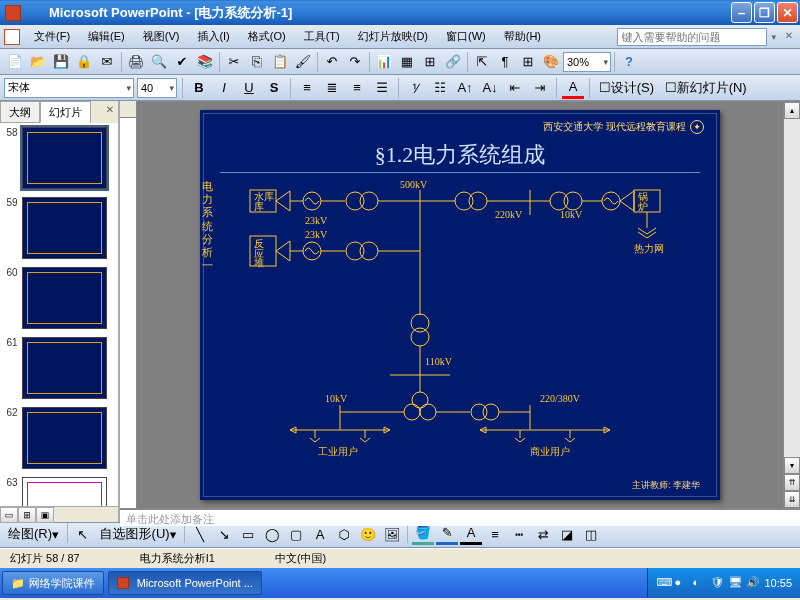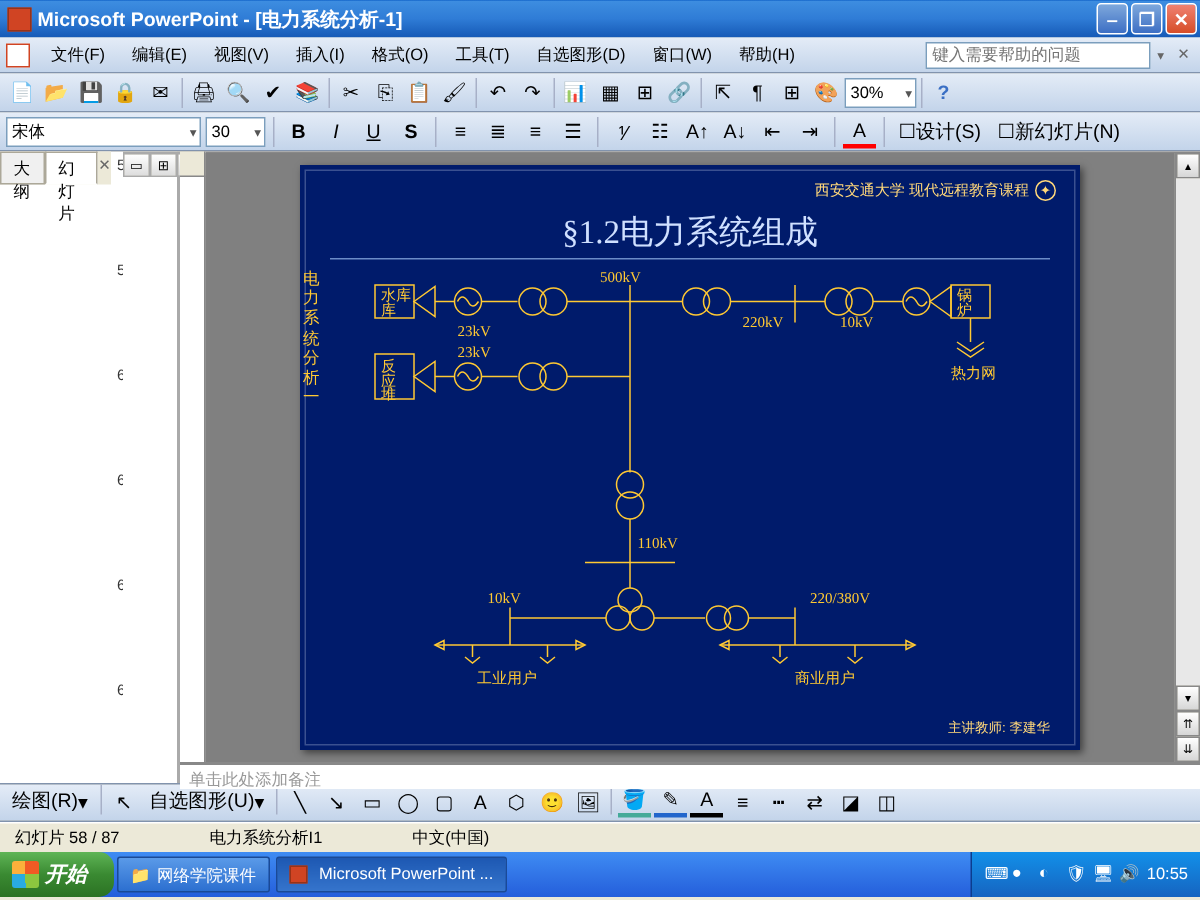--- a/index.html
+++ b/index.html
@@ -1,18 +1,18 @@
 <!DOCTYPE html>
 <html><head>
 <meta charset="utf-8">
 <style>
 * { margin: 0; padding: 0; box-sizing: border-box; font-family: "SimSun", "宋体", Tahoma, sans-serif; }
 body { width: 800px; height: 600px; overflow: hidden; background: #ece9d8; font-size: 11px; }
 
-.titlebar { height: 25px; background: linear-gradient(to bottom, #0a5bc4, #3d8de0 3%, #2f7cd6 50%, #1559b6); color: #fff; display: flex; align-items: center; padding: 0 2px 0 5px; font-size: 13px; }
+.titlebar { height: 25px; background: linear-gradient(to bottom, #0a5bc4, #3d8de0 3%, #2f7cd6 50%, #1559b6); color: #fff; display: flex; align-items: center; padding: 0 2px 0 5px; font-size: 13px; gap: 24px; }
 .titlebar-text { flex: 1; font-weight: bold; }
 .winbtns { display: flex; gap: 2px; }
 .winbtn { width: 21px; height: 21px; border: 1px solid #fff; border-radius: 3px; display: flex; align-items: center; justify-content: center; color: #fff; font-weight: bold; font-size: 12px; }
 .winbtn.min { background: linear-gradient(#7ea8dc,#3d6fc4); }
 .winbtn.max { background: linear-gradient(#7ea8dc,#3d6fc4); }
 .winbtn.close { background: linear-gradient(#f08272,#d64d28); }
 
 .menubar { height: 24px; background: linear-gradient(#e4ecf7,#c3d4ea); display: flex; align-items: center; padding: 0 4px; gap: 2px; border-bottom: 1px solid #8193ad; }
 .ppt-icon { width: 16px; height: 16px; background: #d04423; border: 1px solid #963318; display: inline-block; margin-right: 4px; }
 .menu-item { padding: 2px 8px; cursor: default; }
@@ -22,21 +22,21 @@
 .toolbar { height: 26px; background: linear-gradient(#e4ecf7,#c3d4ea); display: flex; align-items: center; padding: 0 4px; gap: 1px; border-bottom: 1px solid #8193ad; }
 .tb-btn { width: 22px; height: 22px; display: flex; align-items: center; justify-content: center; font-size: 13px; cursor: default; }
 .tb-sep { width: 1px; height: 20px; background: #a7b0c7; margin: 0 2px; }
 .tb-combo { height: 20px; border: 1px solid #7b9ebd; background: #fff; padding: 0 14px 0 3px; display: inline-flex; align-items: center; position: relative; font-size: 11px; }
 .tb-combo::after { content: "▾"; position: absolute; right: 2px; font-size: 9px; color: #555; }
 
 .format-bar { height: 26px; background: linear-gradient(#e4ecf7,#c3d4ea); display: flex; align-items: center; padding: 0 4px; gap: 3px; border-bottom: 1px solid #8193ad; }
 
 .workspace { height: 421px; display: flex; background: #808080; }
 
-.outline-pane { width: 120px; background: #fff; border-right: 2px solid #aaa; display: flex; flex-direction: row; }
+.outline-pane { width: 120px; background: #fff; border-right: 2px solid #aaa; display: flex; flex-direction: column; }
 .outline-tabs { height: 22px; display: flex; background: #ece9d8; }
 .outline-tab { padding: 3px 8px; border: 1px solid #aca899; background: #f0f0f0; font-size: 11px; }
 .outline-tab.active { background: #fff; border-bottom: 1px solid #fff; }
 .outline-tab-close { margin-left: auto; width: 16px; text-align: center; color: #666; font-size: 10px; padding-top: 3px; }
 .thumbs { flex: 1; overflow: hidden; padding: 4px; }
 .thumb-item { display: flex; margin-bottom: 8px; }
 .thumb-num { width: 18px; font-size: 10px; color: #333; text-align: center; padding-right: 2px; }
 .thumb-img { width: 85px; height: 62px; background: #00165c; border: 1px solid #444; position: relative; }
 .thumb-img.selected { outline: 2px solid #42618e; }
 .thumb-content { position: absolute; inset: 4px; border: 1px solid #d6a01b; }
@@ -100,21 +100,21 @@
 </div>
 
 <div class="menubar">
   <span class="ppt-icon" style="background:#fff;border-color:#d04423"></span>
   <span class="menu-item">文件(F)</span>
   <span class="menu-item">编辑(E)</span>
   <span class="menu-item">视图(V)</span>
   <span class="menu-item">插入(I)</span>
   <span class="menu-item">格式(O)</span>
   <span class="menu-item">工具(T)</span>
-  <span class="menu-item">自选图形(D)</span>
+  <span class="menu-item">幻灯片放映(D)</span>
   <span class="menu-item">窗口(W)</span>
   <span class="menu-item">帮助(H)</span>
   <input class="help-box" placeholder="键入需要帮助的问题" style="">
   <span style="font-size:9px;color:#666;margin-left:2px">▾</span>
   <span class="menu-close">✕</span>
 </div>
 
 <div class="toolbar">
   <span class="tb-btn">📄</span>
   <span class="tb-btn">📂</span>
@@ -144,21 +144,21 @@
   <span class="tb-btn">¶</span>
   <span class="tb-btn">⊞</span>
   <span class="tb-btn">🎨</span>
   <span class="tb-combo" style="width:48px">30%</span>
   <span class="tb-sep"></span>
   <span class="tb-btn" style="color:#3a6fc4;font-weight:bold">?</span>
 </div>
 
 <div class="format-bar">
   <span class="tb-combo" style="width:130px">宋体</span>
-  <span class="tb-combo" style="width:40px">30</span>
+  <span class="tb-combo" style="width:40px">40</span>
   <span class="tb-sep"></span>
   <span class="tb-btn">
       <b>B</b>
     </span>
   <span class="tb-btn">
       <i>I</i>
     </span>
   <span class="tb-btn">
       <u>U</u>
     </span>
@@ -383,24 +383,20 @@
   <span class="tb-btn">◫</span>
 </div>
 
 <div class="statusbar">
   <span>幻灯片 58 / 87</span>
   <span>电力系统分析I1</span>
   <span>中文(中国)</span>
 </div>
 
 <div class="taskbar">
-  <div class="start-btn">
-      <span class="start-logo"></span>
-      <span>开始</span>
-    </div>
   <div class="task-item">📁 <span>网络学院课件</span></div>
   <div class="task-item active">
       <span class="ppt-icon" style="width:12px;height:12px"></span>
       <span>Microsoft PowerPoint ...</span>
     </div>
   <div class="tray">
     <span class="tray-icon">⌨</span>
     <span class="tray-icon">●</span>
     <span class="tray-icon">◐</span>
     <span class="tray-icon">🛡</span>

